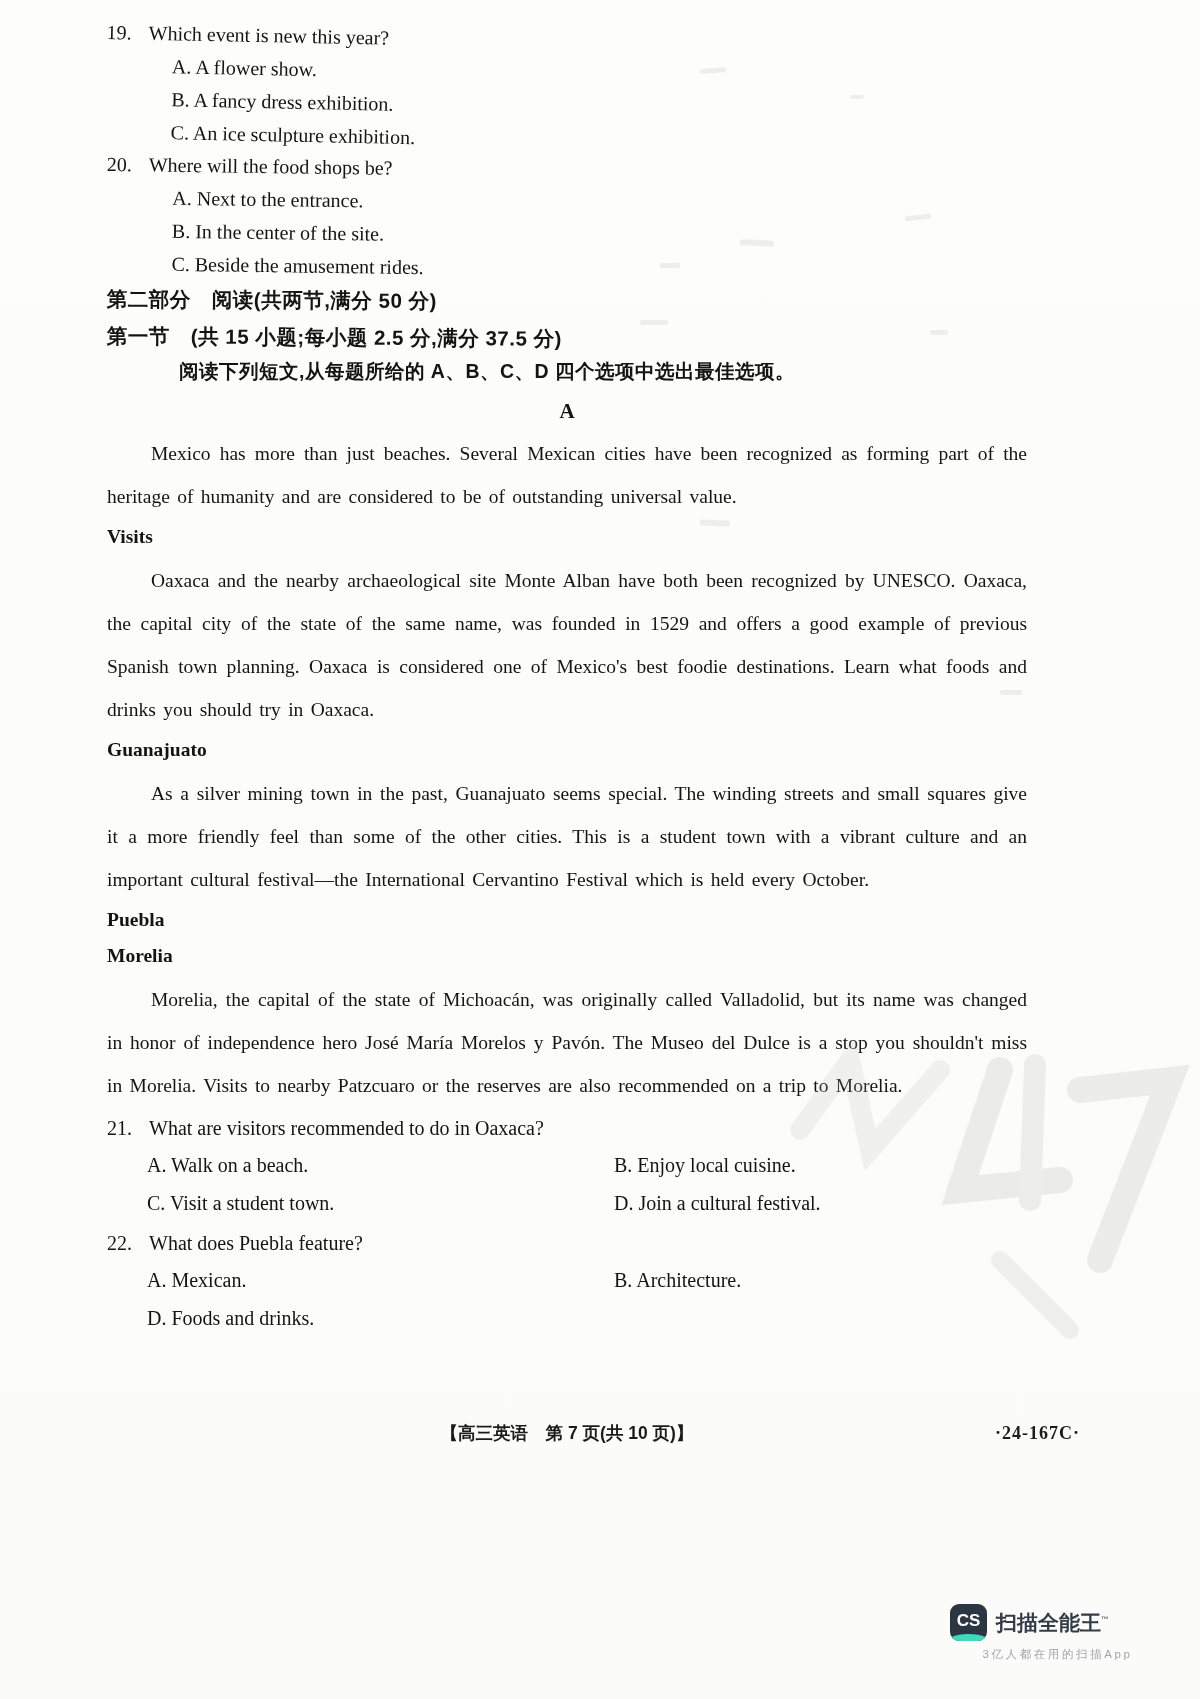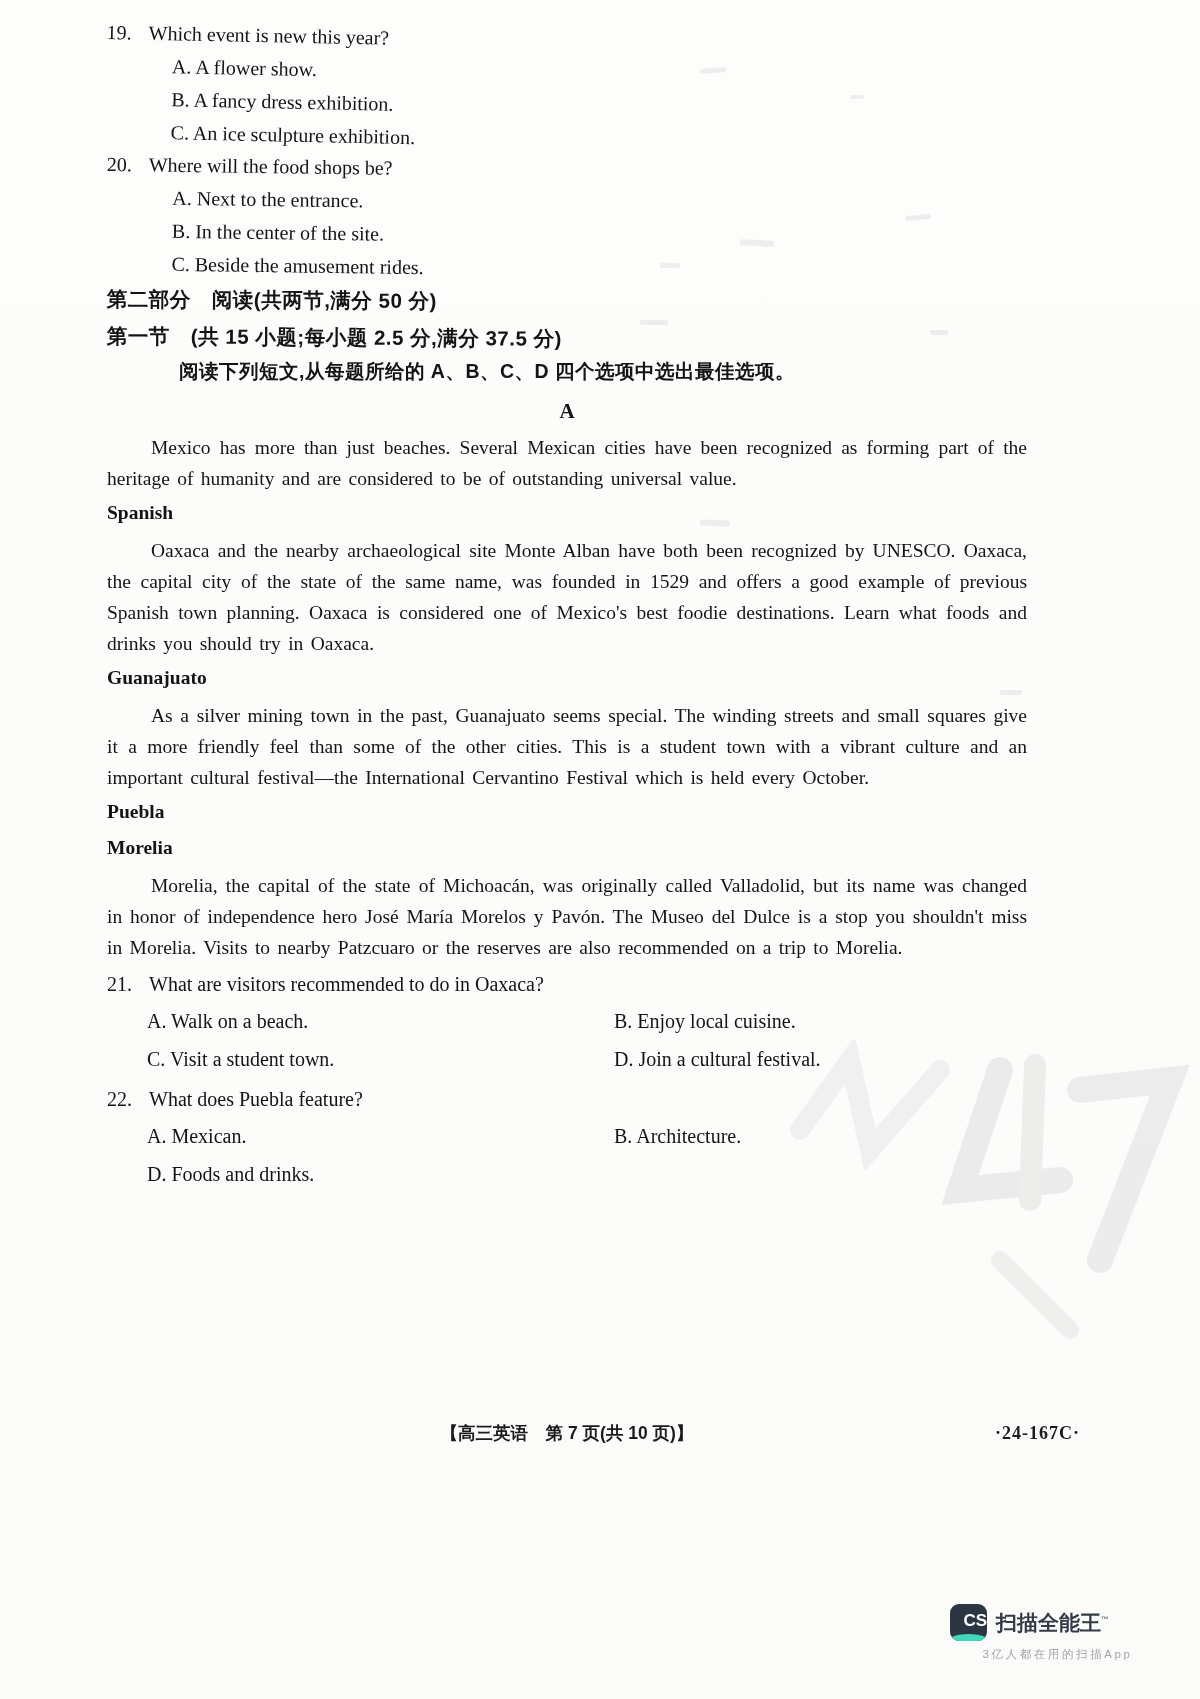--- a/index.html
+++ b/index.html
@@ -27,21 +27,21 @@
     transform-origin:left top; letter-spacing:0.5px;
   }
   .cn-instruction {
     font-family:"Liberation Sans","DejaVu Sans",sans-serif;
     font-weight:bold; font-size:19.5px; line-height:35px;
     margin-left:72px; letter-spacing:0.5px;
   }
 
   .passage-label { text-align:center; font-weight:bold; font-size:21px; line-height:38px; margin-top:3px; }
 
-  .para { text-align:justify; text-indent:44px; font-size:19.5px; line-height:31px; word-spacing:2.5px; }
+  .para { text-align:justify; text-indent:44px; font-size:19.5px; line-height:43px; word-spacing:2.5px; }
   .p-head { font-weight:bold; font-size:19.5px; line-height:34px; margin-top:2px; }
 
   
   .rq { font-size:20px; line-height:37px; }
   .rq .q-line { margin-top:3px; }
   .opt-grid { display:grid; grid-template-columns:467px auto; padding-left:40px; line-height:37.5px; }
 
   
   .footer-center {
     position:absolute; left:107px; top:1421px; width:920px; text-align:center;
@@ -51,21 +51,21 @@
     position:absolute; left:995px; top:1423px;
     font-family:"Liberation Serif",serif; font-weight:bold; font-size:18px; letter-spacing:1px; color:#1b1b1b;
   }
 
   
   .cs-wrap { position:absolute; left:950px; top:1604px; width:215px; }
   .cs-row { display:flex; align-items:center; gap:9px; }
   .cs-icon {
     position:relative; width:37px; height:37px; border-radius:9px;
     background:#2c3542; overflow:hidden; flex:0 0 auto;
-    display:flex; align-items:center; justify-content:flex-end;
+    display:flex; align-items:center; justify-content:center;
   }
   .cs-icon span {
     color:#ffffff; font-family:"Liberation Sans","DejaVu Sans",sans-serif;
     font-weight:bold; font-size:17px; position:relative; z-index:2; margin-top:-3px;
   }
   .cs-icon::after {
     content:""; position:absolute; left:-6px; right:-6px; bottom:-5px; height:12px;
     background:#3fd8ba; border-radius:50% 50% 0 0 / 90% 90% 0 0; z-index:1;
   }
   .cs-brand {
@@ -103,21 +103,21 @@
       <div class="q-opt">C. Beside the amusement rides.</div>
     </div>
 
     <div class="cn-head rot-c">第二部分　阅读(共两节,满分 50 分)</div>
     <div class="cn-head rot-c">第一节　(共 15 小题;每小题 2.5 分,满分 37.5 分)</div>
     <div class="cn-instruction">阅读下列短文,从每题所给的 A、B、C、D 四个选项中选出最佳选项。</div>
 
     <div class="passage-label">A</div>
     <p class="para" style="margin:2px 0 0 0;">Mexico has more than just beaches. Several Mexican cities have been recognized as forming part of the heritage of humanity and are considered to be of outstanding universal value.</p>
 
-    <div class="p-head">Spanish</div>
+    <div class="p-head">Visits</div>
     <p class="para" style="margin:5px 0 0 0;">Oaxaca and the nearby archaeological site Monte Alban have both been recognized by UNESCO. Oaxaca, the capital city of the state of the same name, was founded in 1529 and offers a good example of previous Spanish town planning. Oaxaca is considered one of Mexico's best foodie destinations. Learn what foods and drinks you should try in Oaxaca.</p>
 
     <div class="p-head">Guanajuato</div>
     <p class="para" style="margin:5px 0 0 0;">As a silver mining town in the past, Guanajuato seems special. The winding streets and small squares give it a more friendly feel than some of the other cities. This is a student town with a vibrant culture and an important cultural festival—the International Cervantino Festival which is held every October.</p>
 
     <div class="p-head">Puebla</div>
 
     <div class="p-head">Morelia</div>
     <p class="para" style="margin:5px 0 0 0;">Morelia, the capital of the state of Michoacán, was originally called Valladolid, but its name was changed in honor of independence hero José María Morelos y Pavón. The Museo del Dulce is a stop you shouldn't miss in Morelia. Visits to nearby Patzcuaro or the reserves are also recommended on a trip to Morelia.</p>
 

